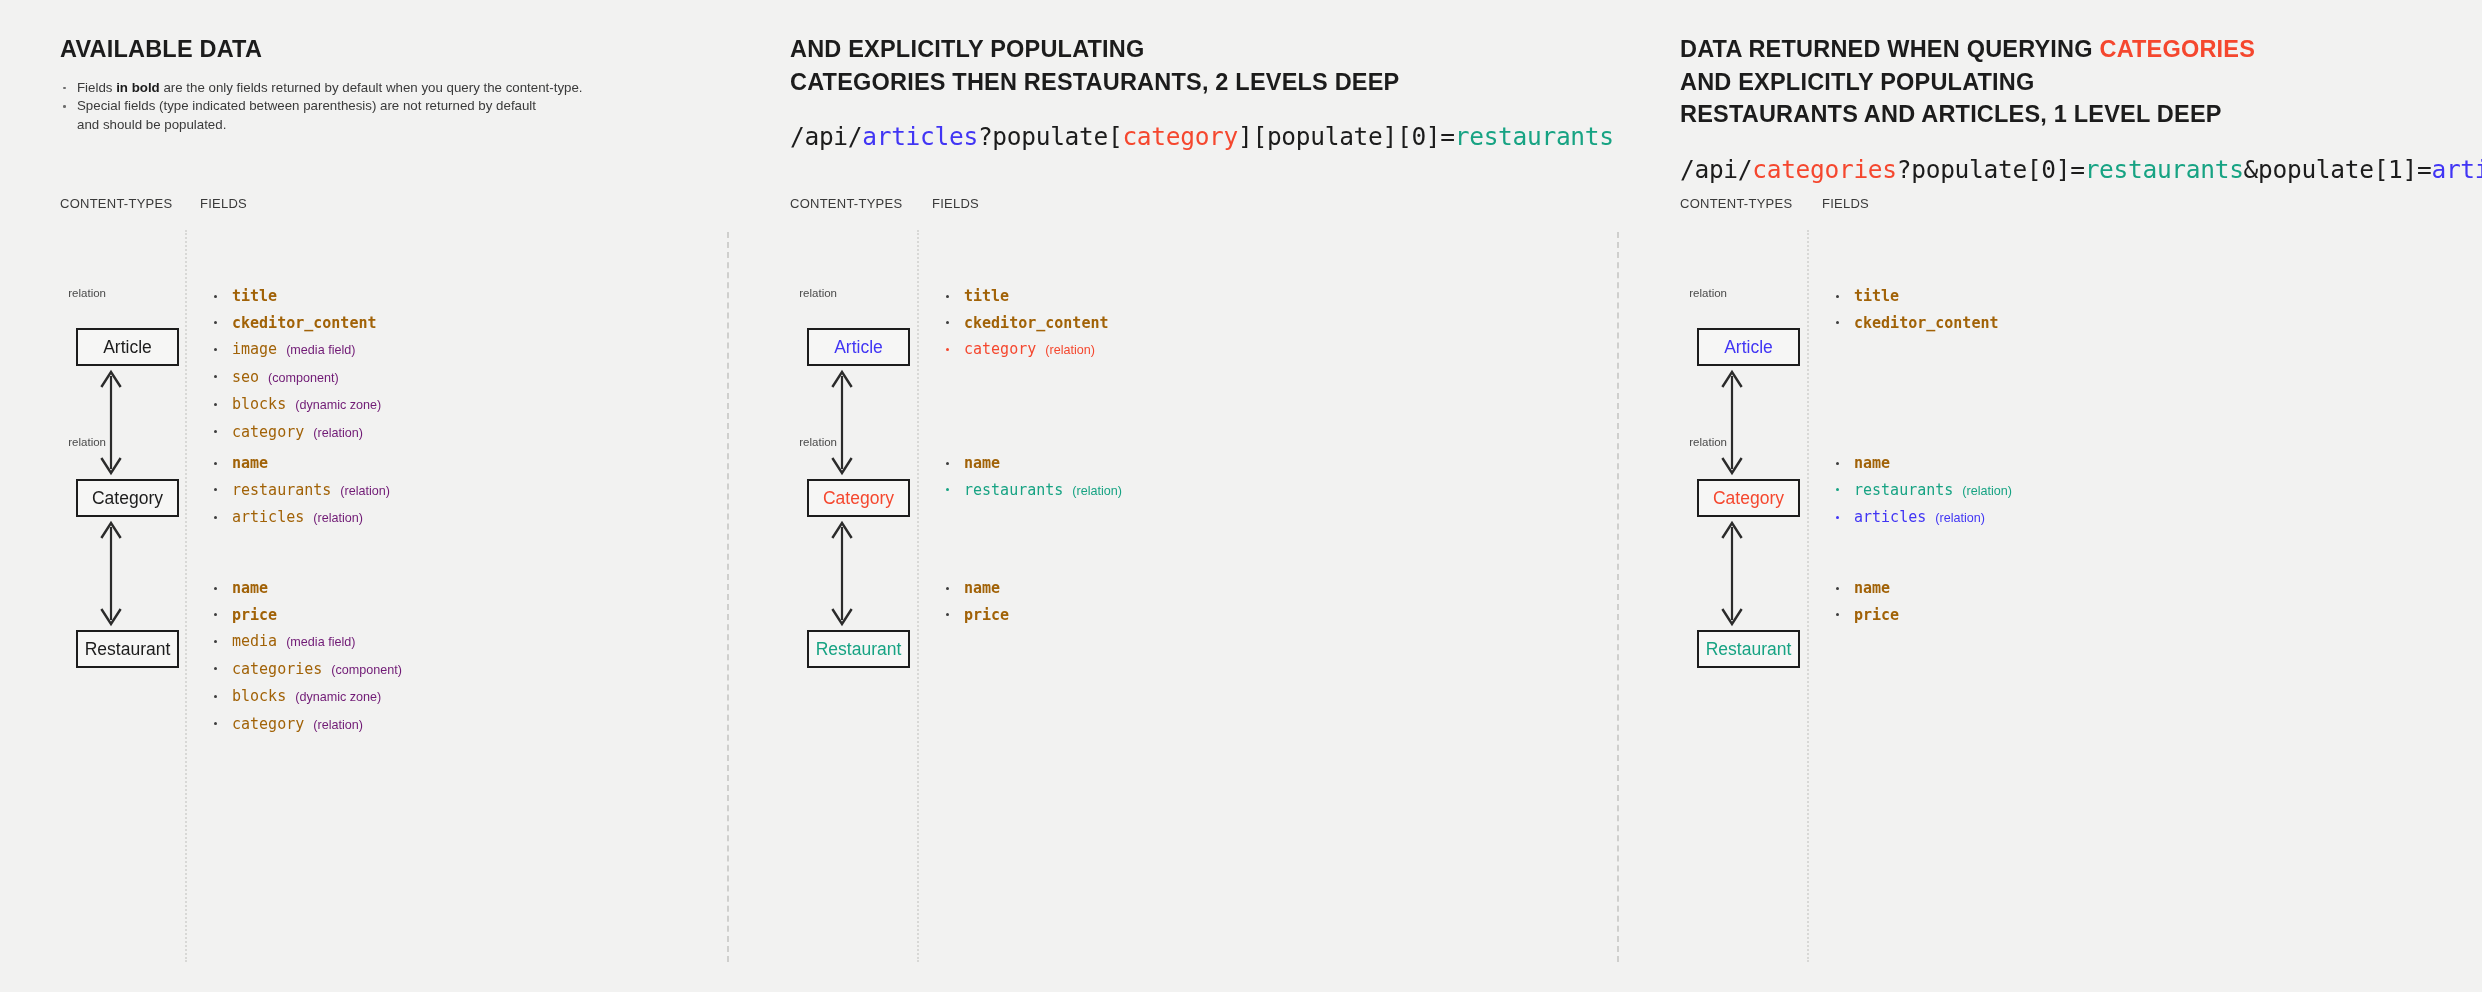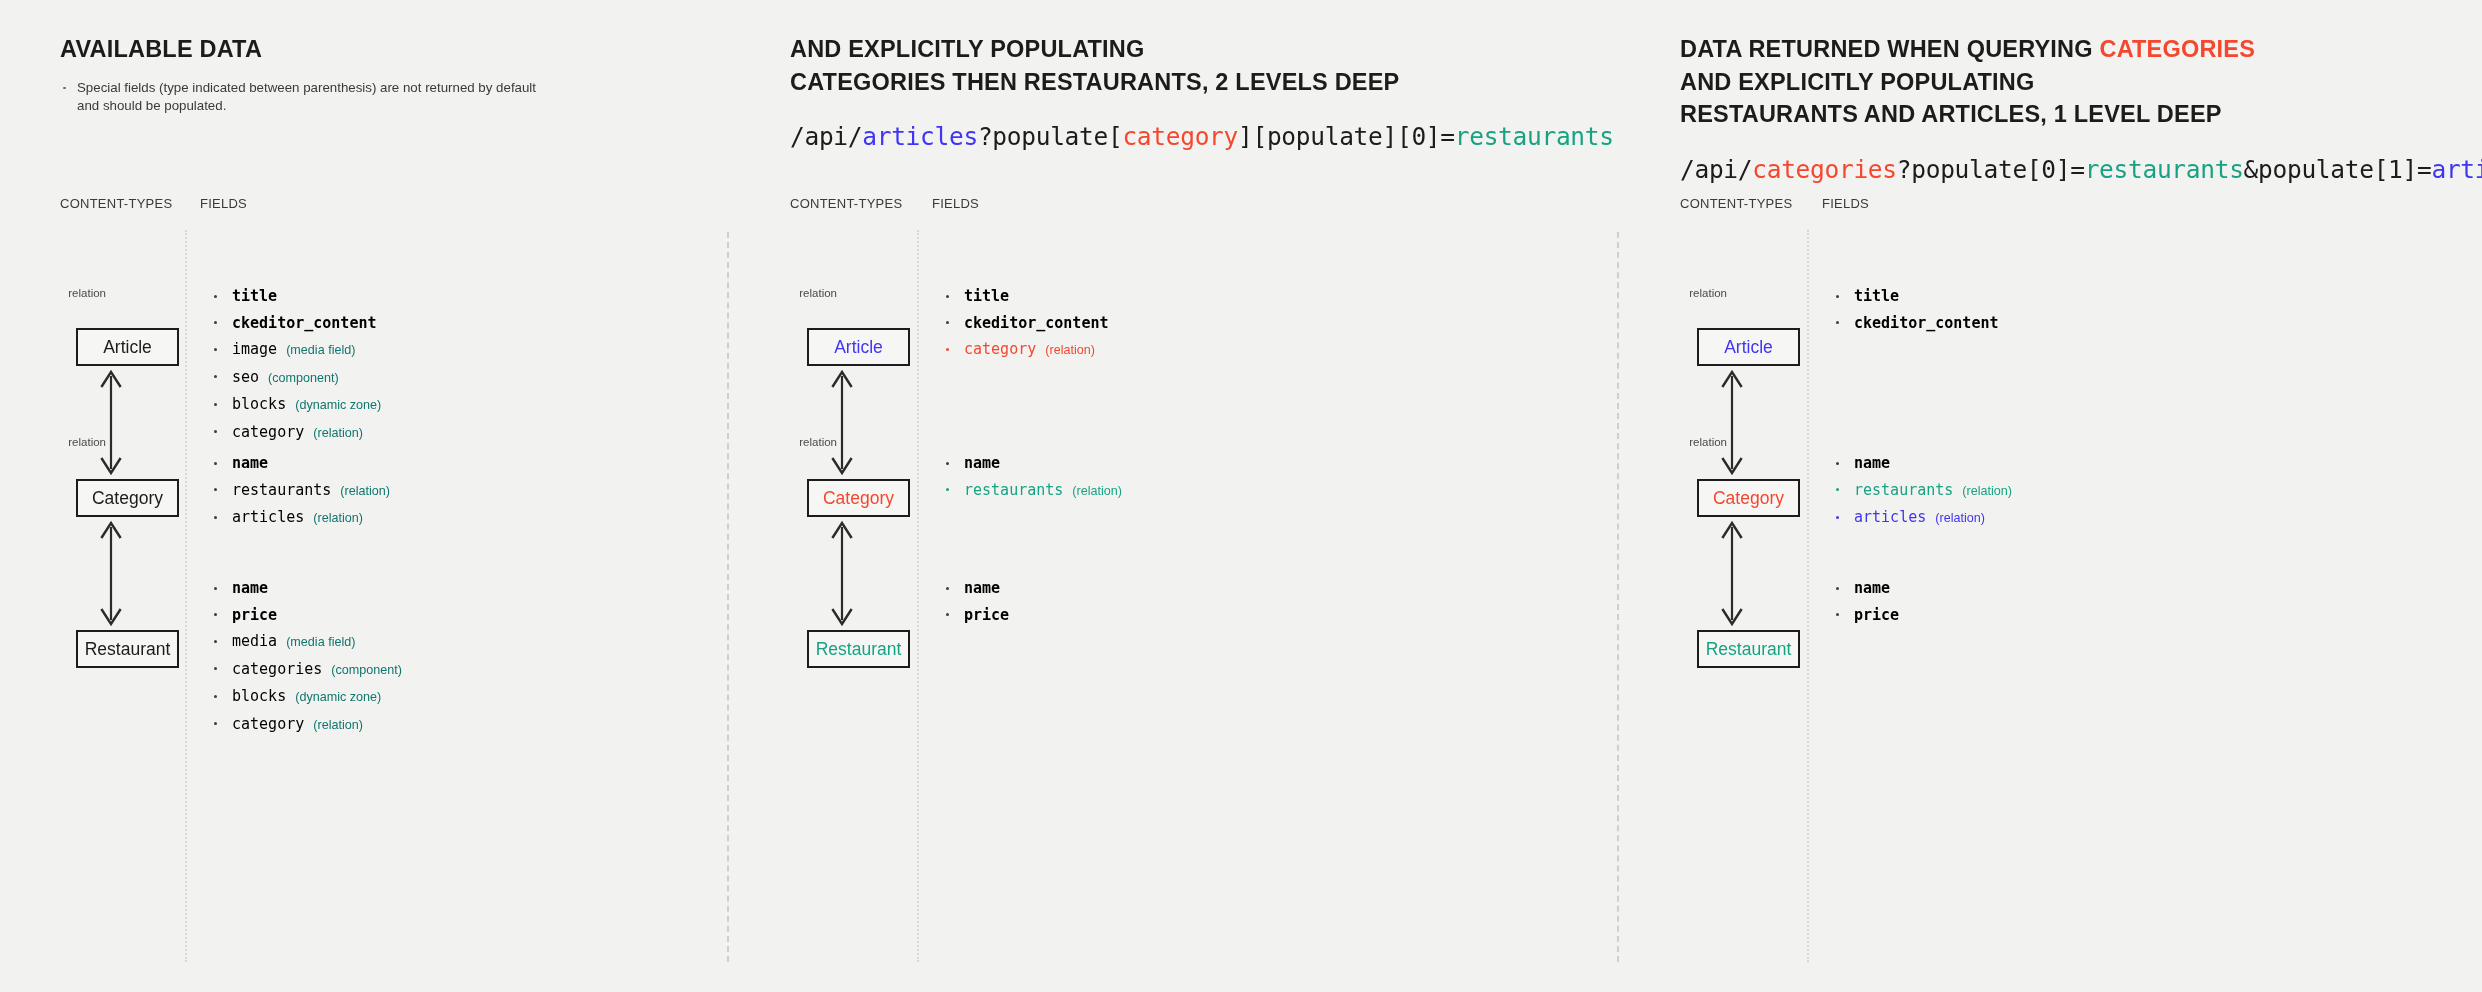--- a/index.html
+++ b/index.html
@@ -124,42 +124,43 @@
   .field{
     position:relative;padding-left:22px;
     line-height:25.5px;white-space:nowrap;
   }
   .field::before{
     content:"";position:absolute;left:4px;top:11.5px;
     width:3px;height:3px;border-radius:50%;background:#3d3d3d;
   }
   .field .fname{
     font-family:"DejaVu Sans Mono","Liberation Mono",monospace;
-    font-size:15px;color:#000000;
+    font-size:15px;color:#a16207;
   }
   .field.bold .fname{font-weight:bold;}
   .field .ftype{
     font-family:"Liberation Sans",sans-serif;
-    font-size:12.6px;color:#0f766e;margin-left:9px;
+    font-size:12.6px;color:#701a75;margin-left:9px;
   }
   .field.red::before{background:#f5472e;}
   .field.red .fname,.field.red .ftype{color:#f5472e;}
   .field.teal::before{background:#17a383;}
   .field.teal .fname,.field.teal .ftype{color:#17a383;}
   .field.blue::before{background:#4135f4;}
   .field.blue .fname,.field.blue .ftype{color:#4135f4;}
 </style>
 </head>
 <body>
 
 <div id="panels-root">
     <div class="panel" id="panel-1">
       <div class="panel-head">
         <div class="title">AVAILABLE DATA</div>
         <ul class="bullets">
+          <li>Fields <b>in bold</b> are the only fields returned by default when you query the content-type.</li>
           <li>Special fields (type indicated between parenthesis) are not returned by default<br>and should be populated.</li>
         </ul>
       </div>
       <div class="collabel ct-label">CONTENT-TYPES</div>
       <div class="collabel fl-label">FIELDS</div>
       <div class="inner-dot"></div>
       <div class="node node-article">Article</div>
       <div class="node node-category">Category</div>
       <div class="node node-restaurant">Restaurant</div>
       <div class="arrow arrow-1"><svg width="34" height="100%" viewBox="0 0 34 113" preserveAspectRatio="none" xmlns="http://www.w3.org/2000/svg">

